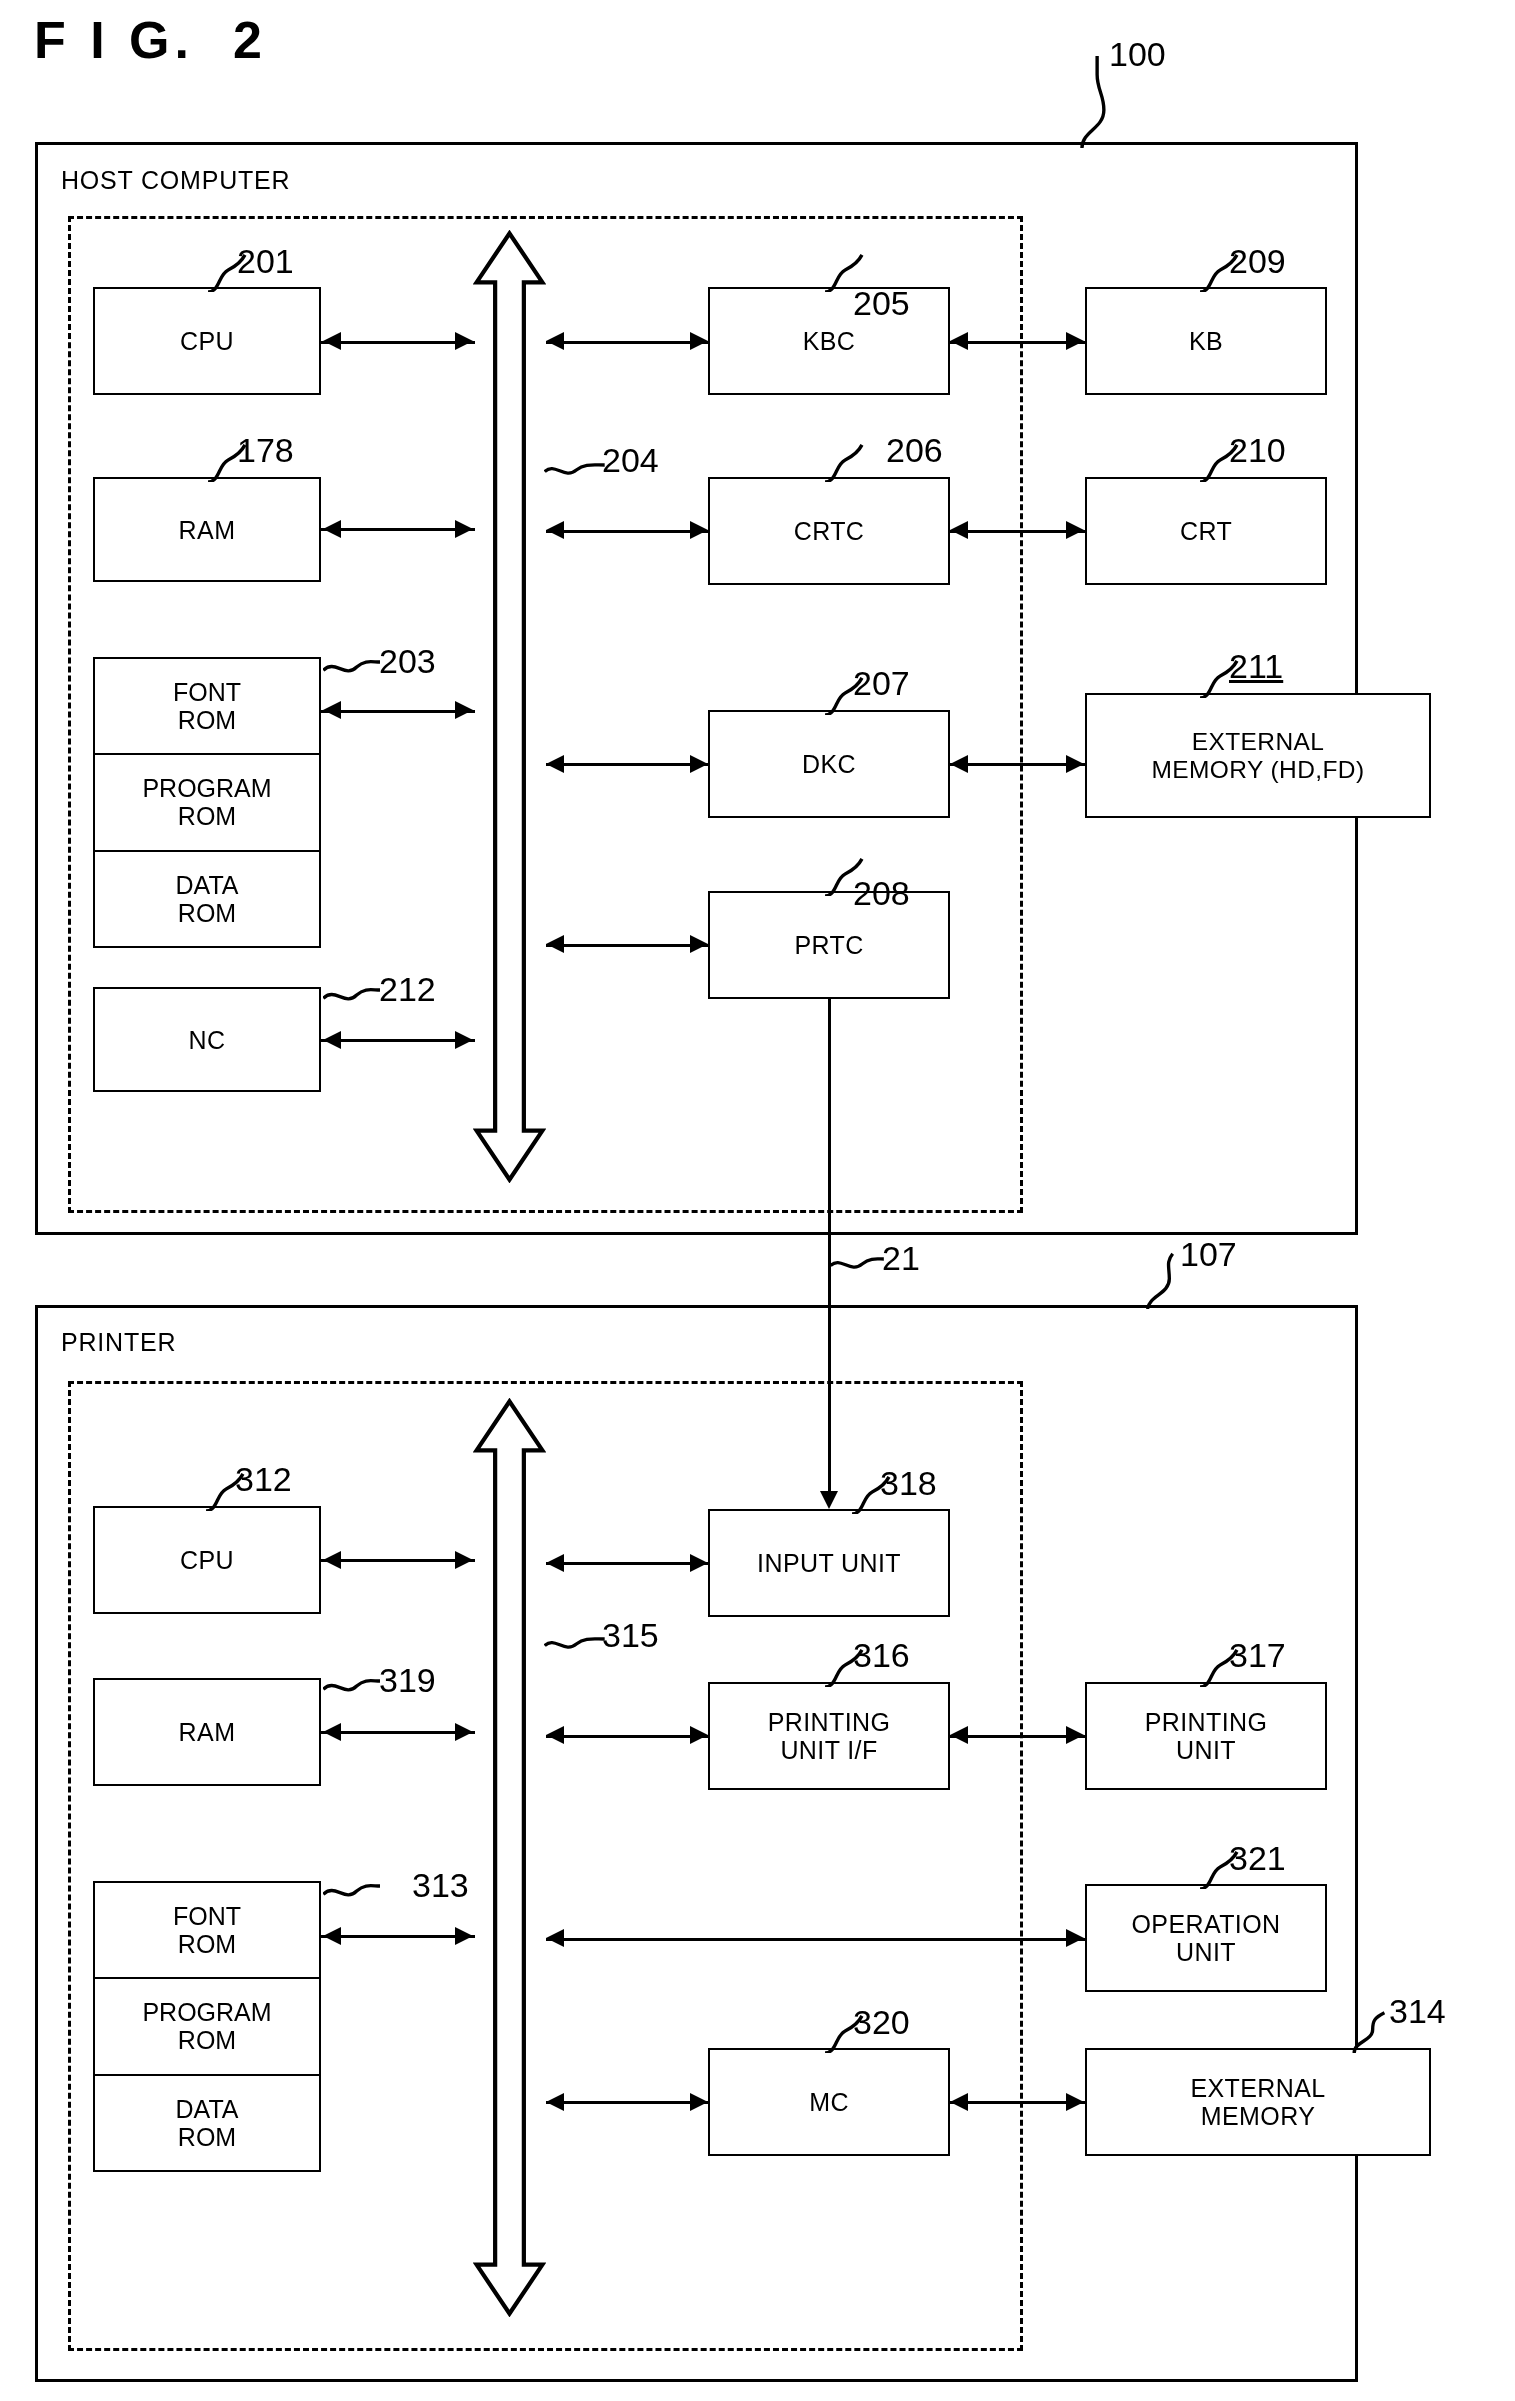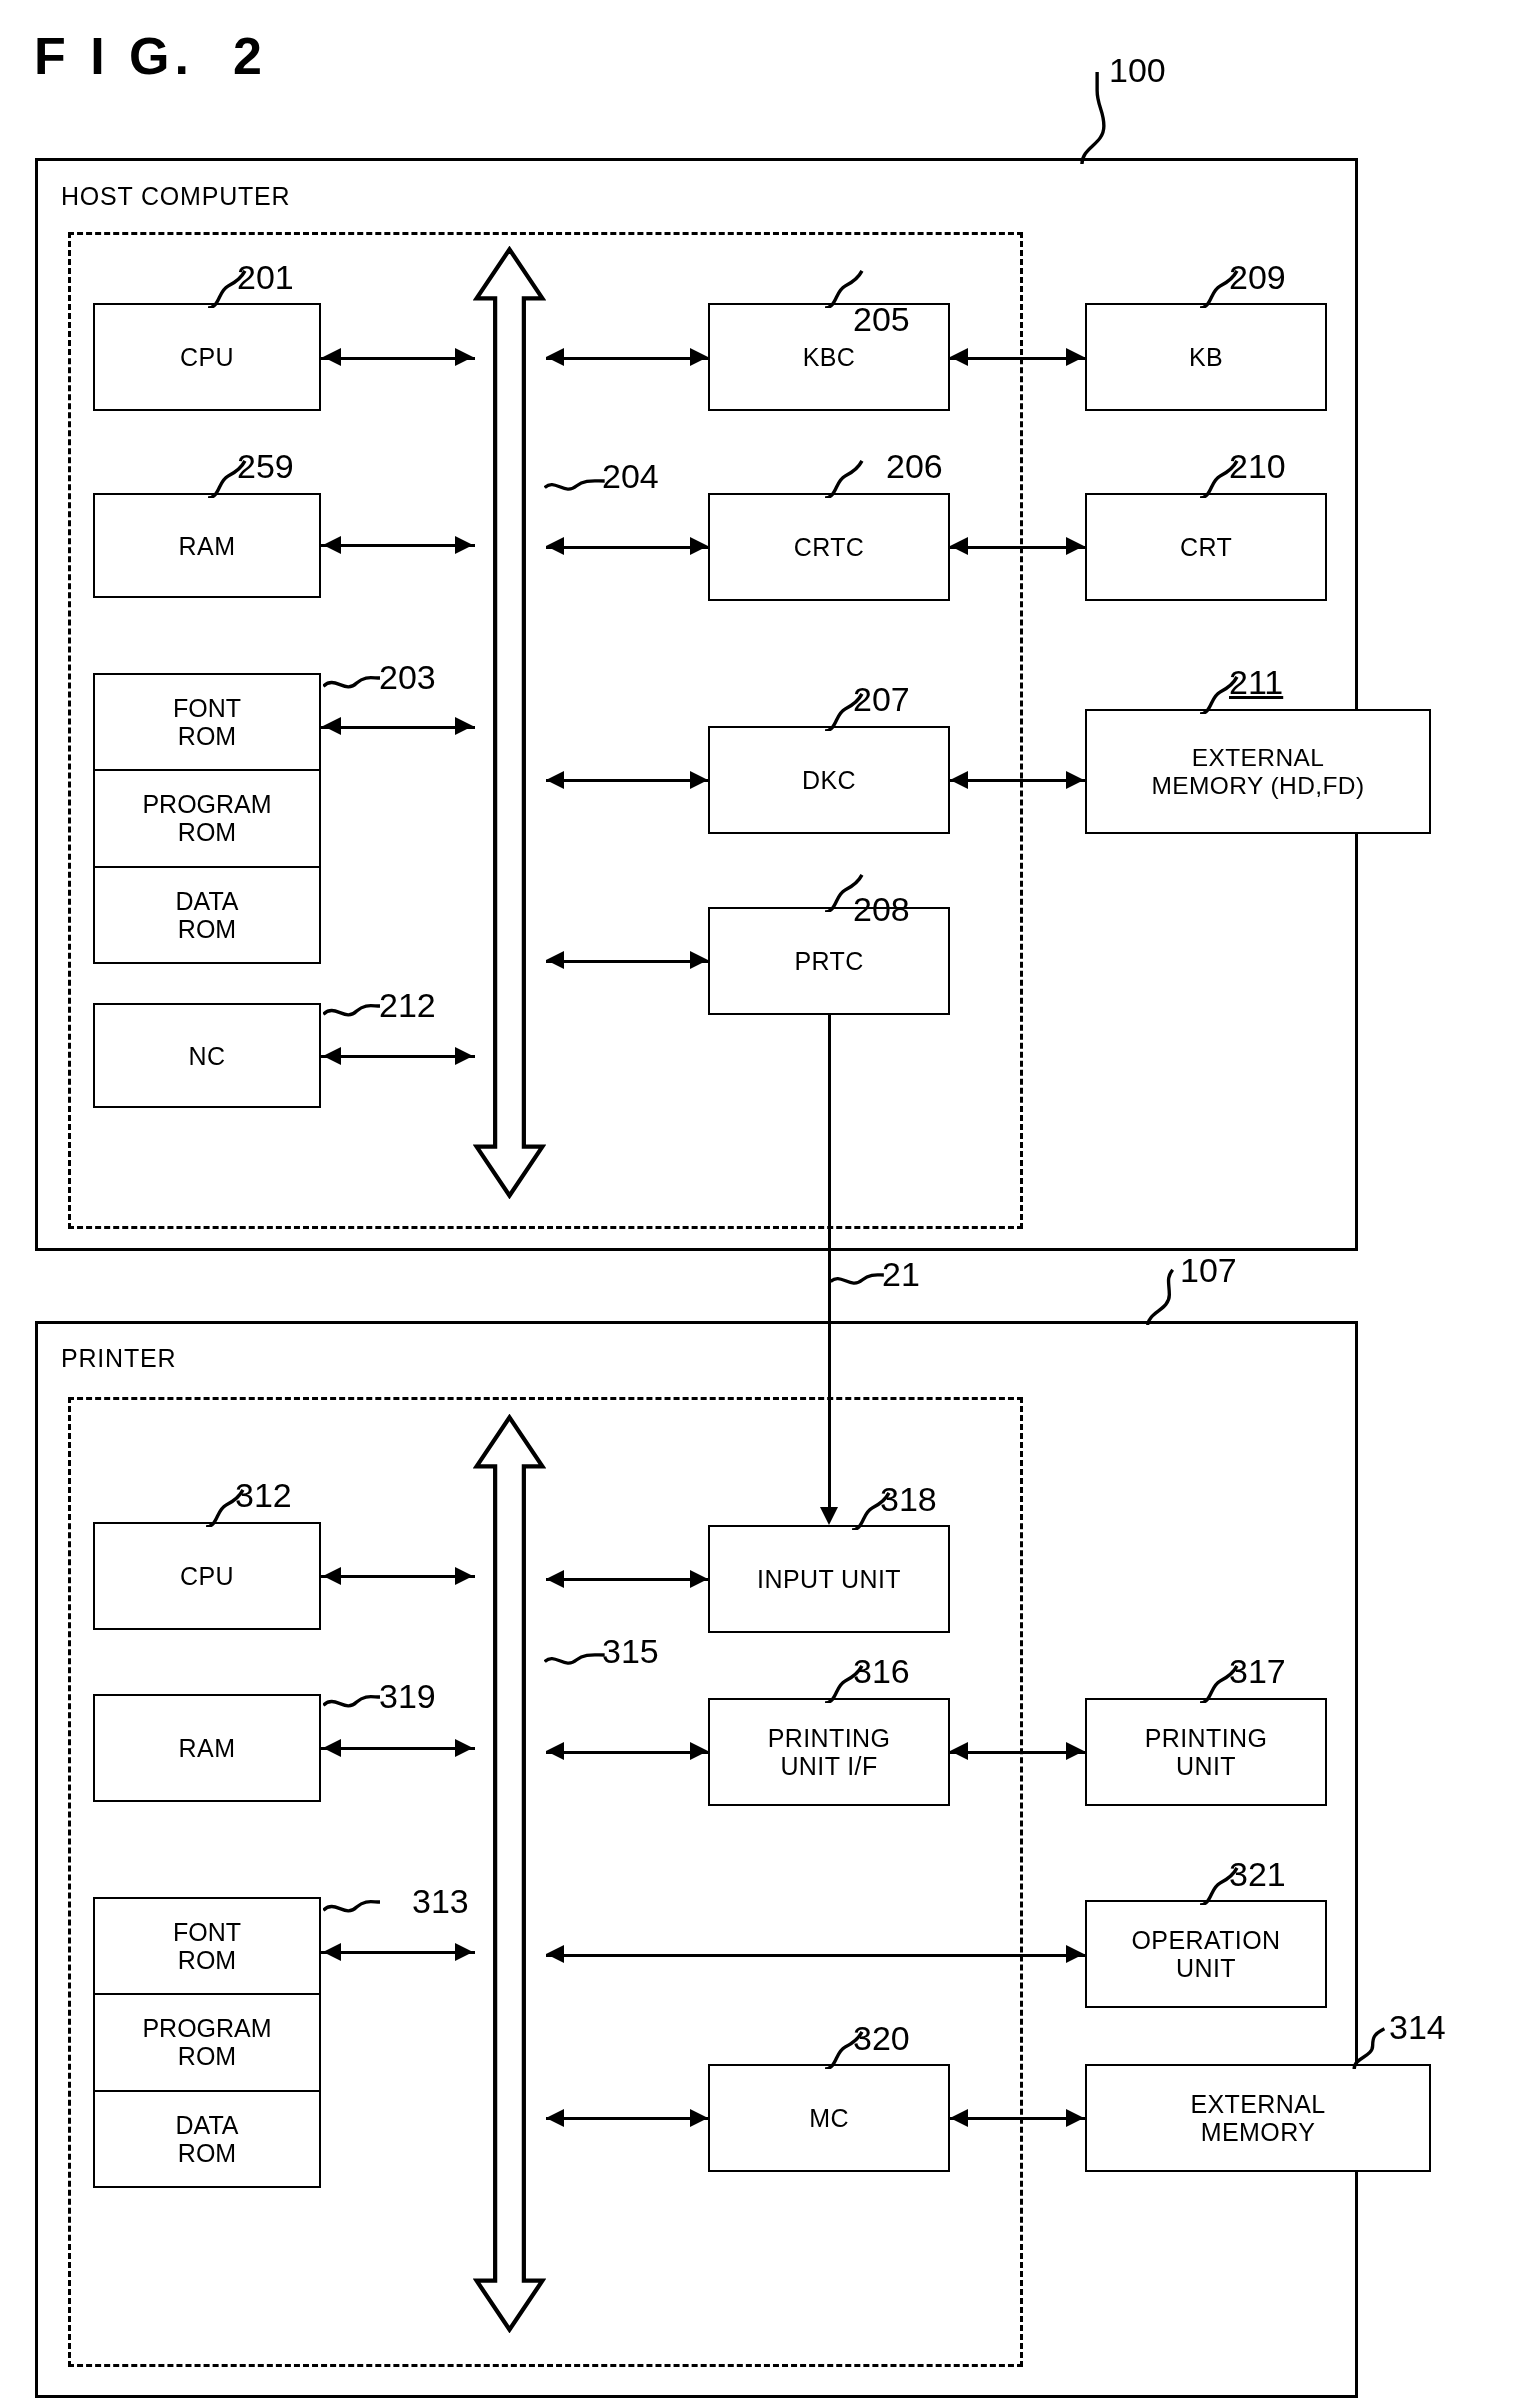--- a/index.html
+++ b/index.html
@@ -2,21 +2,21 @@
 <html style="font-size:13.5px"><head>
 <meta charset="utf-8">
 <title>FIG. 2</title>
 <style>
   html,body{margin:0;padding:0;background:#ffffff;}
   body{
     width:1516px;height:2401px;position:relative;overflow:hidden;
     font-family:"Liberation Sans","DejaVu Sans",sans-serif;
     color:#000;
   }
-  #stage{position:absolute;left:0;top:16px;width:1516px;height:1886px;}
+  #stage{position:absolute;left:0;top:0;width:1516px;height:1886px;}
 
   
   .fig-title{
     position:absolute;left:34px;top:10px;
     font-size:52px;font-weight:bold;letter-spacing:5px;
     white-space:pre;
   }
 
   
   .solid-box{position:absolute;border:3.4px solid #000;box-sizing:border-box;background:transparent;}
@@ -80,21 +80,21 @@
     <span>CPU</span>
   </div>
   <div class="ref" style="left:237px;top:242px;">201</div>
   <svg class="lead" style="left:203px;top:253px;width:47px;height:39px;" viewBox="0 0 56 46">
     <path d="M6 46 C 20 46, 18 26, 30 20 C 40 15, 46 10, 50 2" stroke="#000" stroke-width="4" fill="none"></path>
   </svg>
 
   <div class="unit" style="left:93px;top:477px;width:228px;height:105px;">
     <span>RAM</span>
   </div>
-  <div class="ref" style="left:237px;top:431px;">259</div>
+  <div class="ref" style="left:237px;top:431px;">178</div>
   <svg class="lead" style="left:203px;top:443px;width:47px;height:39px;" viewBox="0 0 56 46">
     <path d="M6 46 C 20 46, 18 26, 30 20 C 40 15, 46 10, 50 2" stroke="#000" stroke-width="4" fill="none"></path>
   </svg>
 
   <div class="rom-stack" style="left:93px;top:657px;width:228px;height:291px;">
     <div class="rom-cell">
       <span style="white-space:pre-line;">FONT
 ROM</span>
     </div>
     <div class="rom-cell">

